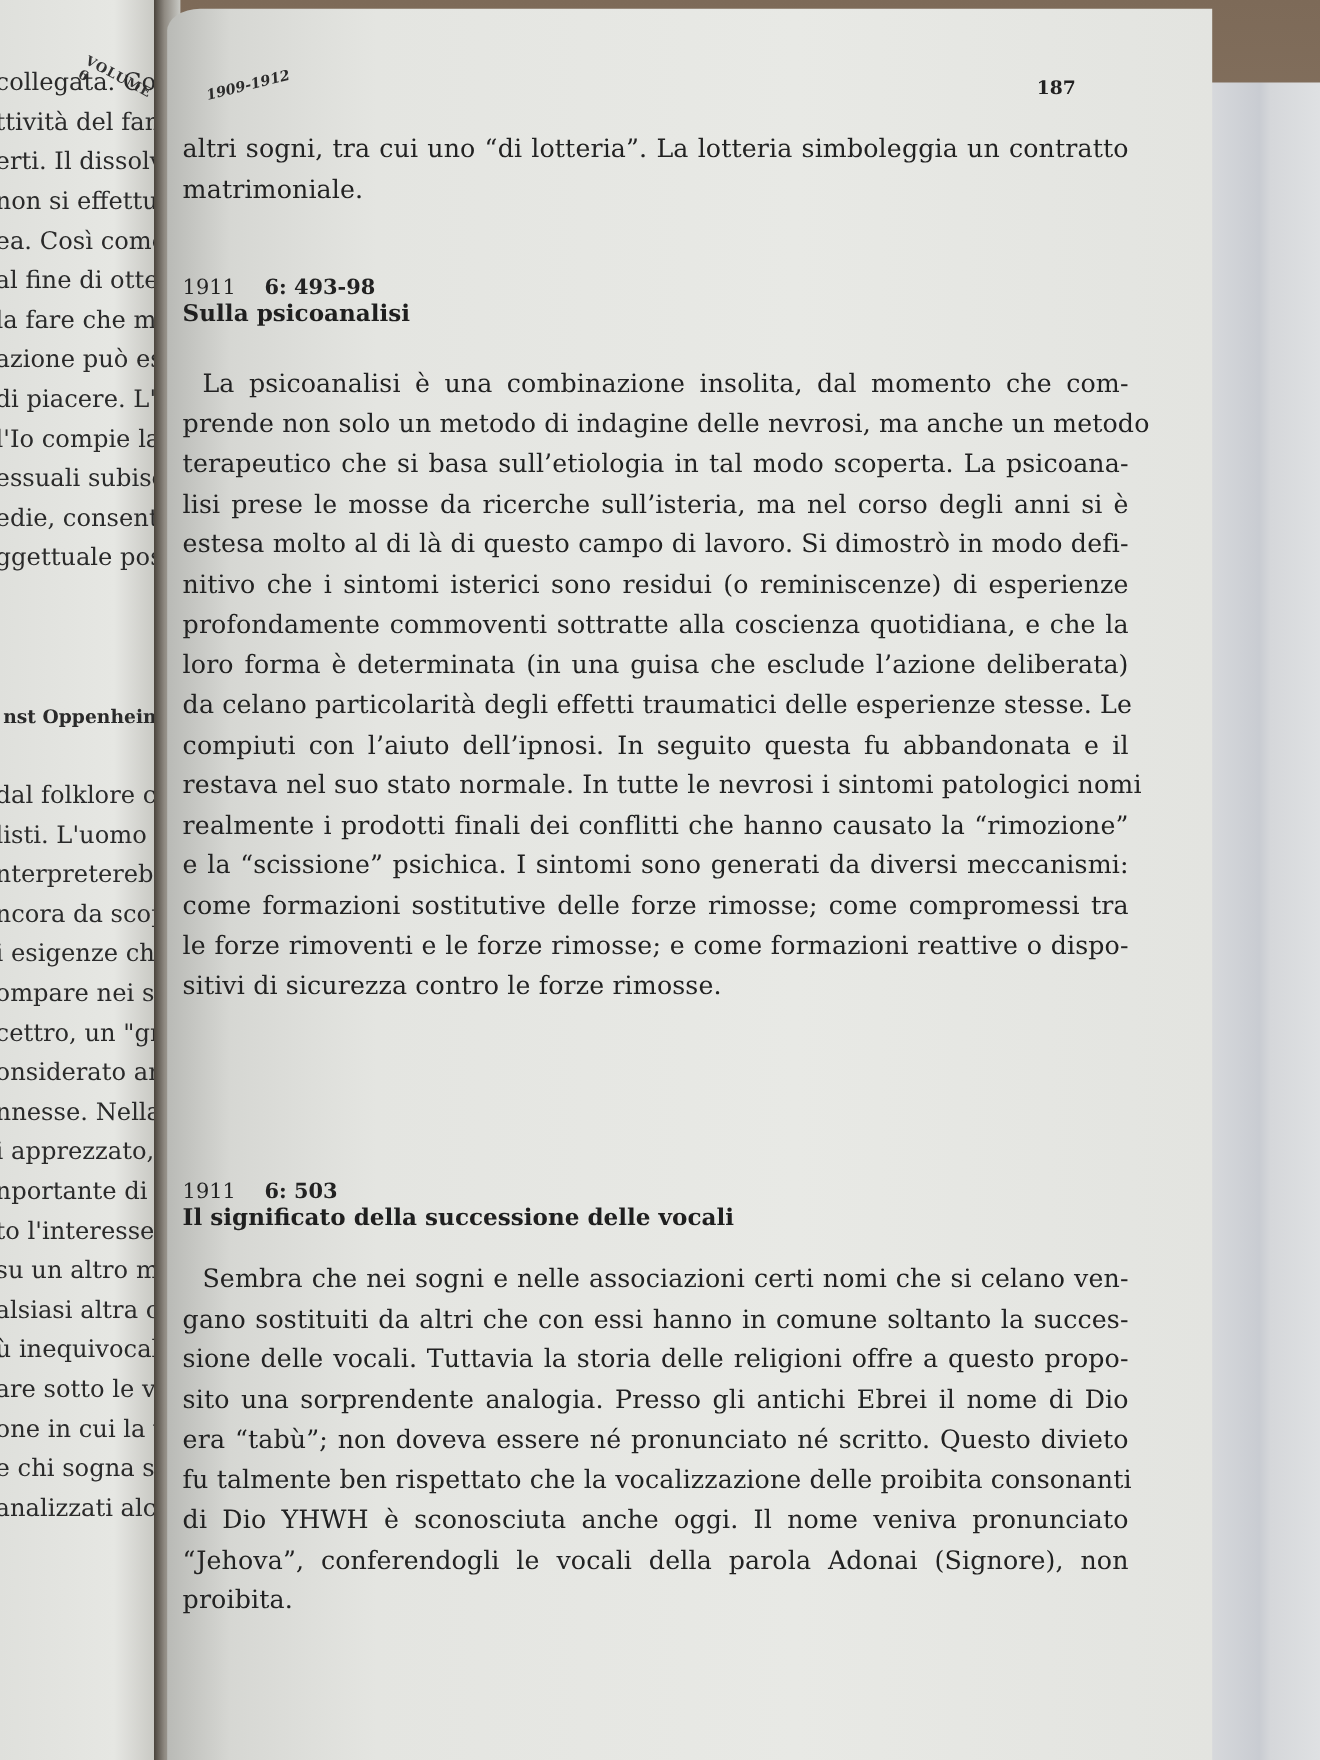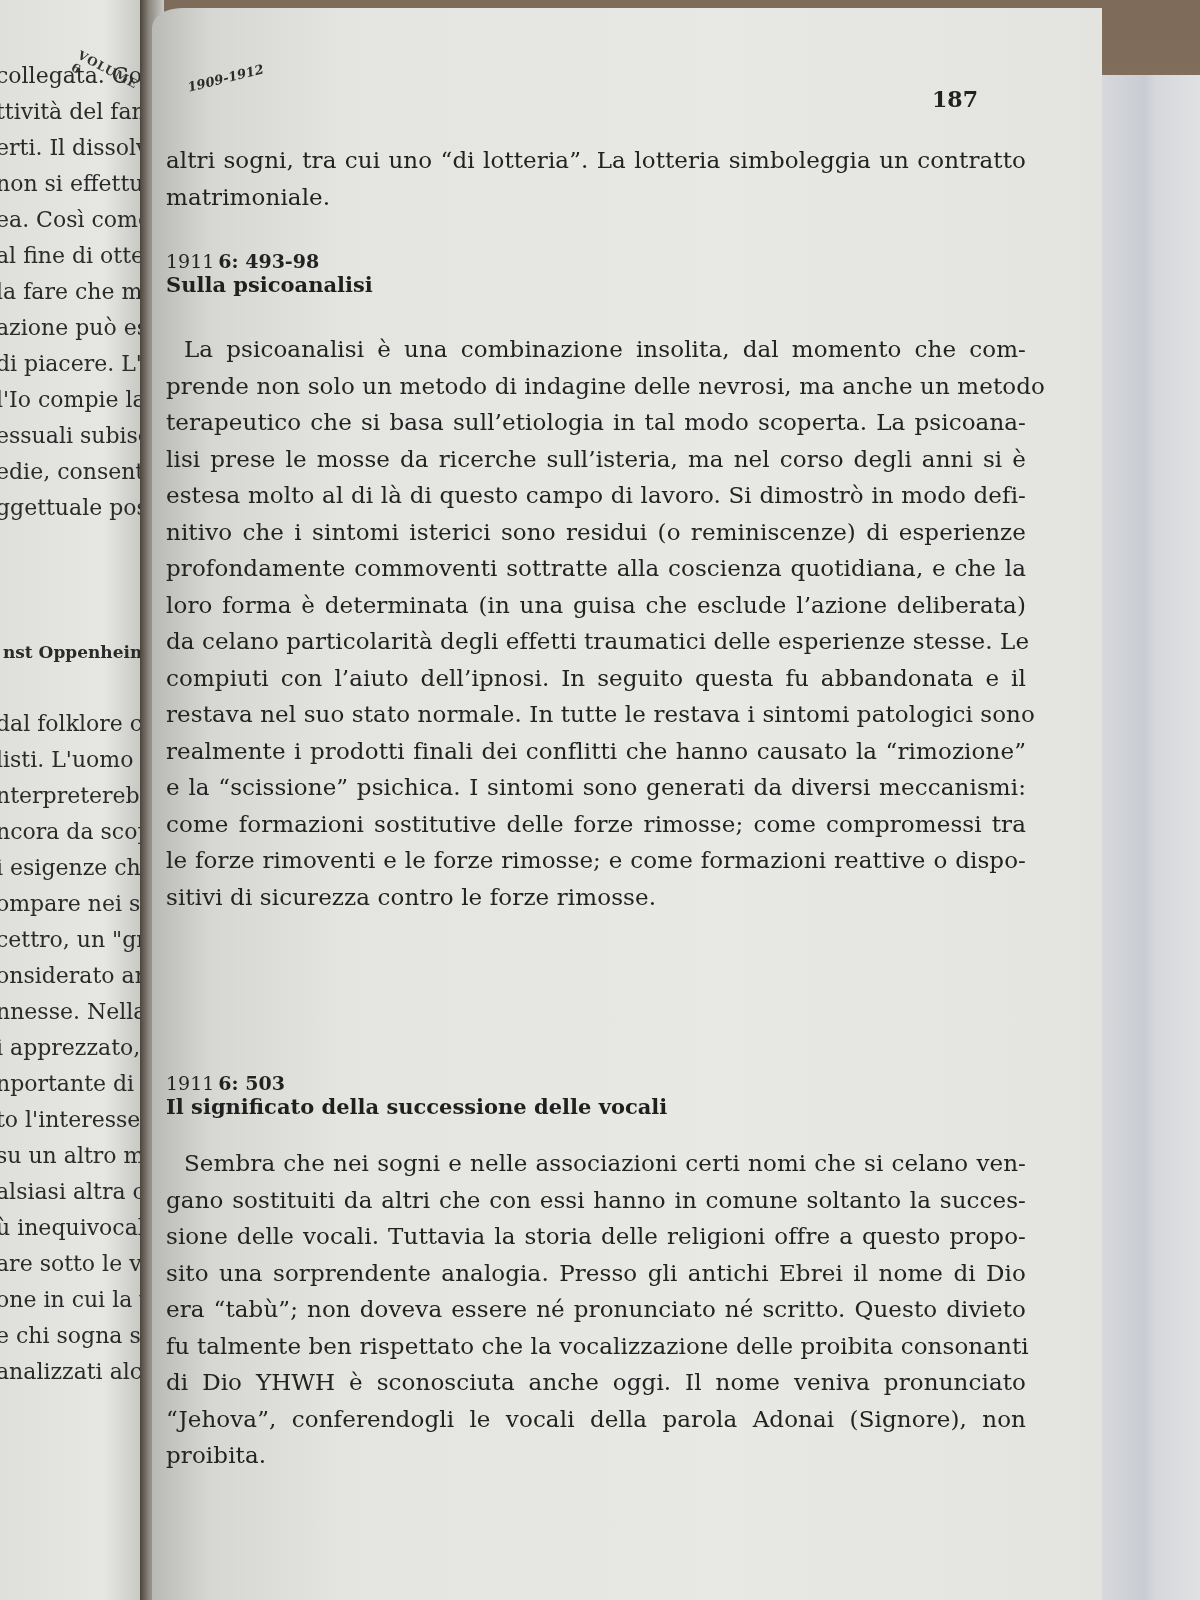--- a/index.html
+++ b/index.html
@@ -30,30 +30,30 @@
     position:absolute; left:152px; top:8px; width:950px; height:1600px;
     background:linear-gradient(90deg,#b9bab6 0%,#d6d7d3 6%,#e4e5e1 20%,#e8e9e5 60%,#e3e4e0 100%);
     border-top-left-radius:30px 20px;
   }
   .page-edge {
     position:absolute; left:1100px; top:75px; width:100px; height:1525px;
     background:linear-gradient(90deg,#d7d9dc 0%,#c9ccd2 45%,#d5d7da 55%,#dfe1e3 100%);
   }
   .running-head { position:absolute; top:70px; left:188px; width:790px; height:30px; }
   .rh-left { position:absolute; left:0; top:10px; font-size:13px; font-style:italic; font-weight:bold; color:#2b2b2b; transform:rotate(-14deg); transform-origin:left; }
-  .rh-right { position:absolute; right:0; top:16px; font-size:22px; font-weight:bold; color:#222; }
+  .rh-right { position:absolute; right:0; top:0; font-size:17px; font-weight:bold; color:#222; }
   .text-block { position:absolute; left:166px; width:860px; color:#222; }
   .line {
     font-size:23px; line-height:36.5px; white-space:nowrap; text-align:justify;
     text-align-last:justify; letter-spacing:0.1px;
   }
   .line.last { text-align-last:left; }
   .line.indent { padding-left:18px; }
   .sec-ref { font-size:19px; font-weight:bold; color:#222; }
-  .sec-year { font-weight:normal; margin-right:4px; }
+  .sec-year { font-weight:normal; margin-right:26px; }
   .sec-title { font-size:21px; font-weight:bold; color:#1f1f1f; }
 </style>
 </head>
 <body>
 
 <div class="table-bg"></div>
 
 <div class="left-page">
   <div class="hdr">VOLUME 6</div>
   <div class="left-lines">
@@ -99,42 +99,42 @@
 
 <div class="gutter"></div>
 <div class="page-edge"></div>
 <div class="right-page"></div>
 
 <div class="running-head">
   <span class="rh-left">1909-1912</span>
   <span class="rh-right">187</span>
 </div>
 
-<div class="text-block" style="top:118px;margin-top:24px;">
+<div class="text-block" style="top:118px;">
   <div class="line">altri sogni, tra cui uno “di lotteria”. La lotteria simboleggia un contratto</div>
   <div class="line last">matrimoniale.</div>
 </div>
 
 <div class="text-block" style="top:250px;">
   <div class="sec-ref">
     <span class="sec-year">1911</span><span>6: 493-98</span>
   </div>
   <div class="sec-title">Sulla psicoanalisi</div>
   <div style="height:34px"></div>
   <div class="line indent">La psicoanalisi è una combinazione insolita, dal momento che com-</div>
   <div class="line">prende non solo un metodo di indagine delle nevrosi, ma anche un metodo</div>
   <div class="line">terapeutico che si basa sull’etiologia in tal modo scoperta. La psicoana-</div>
   <div class="line">lisi prese le mosse da ricerche sull’isteria, ma nel corso degli anni si è</div>
   <div class="line">estesa molto al di là di questo campo di lavoro. Si dimostrò in modo defi-</div>
   <div class="line">nitivo che i sintomi isterici sono residui (o reminiscenze) di esperienze</div>
   <div class="line">profondamente commoventi sottratte alla coscienza quotidiana, e che la</div>
   <div class="line">loro forma è determinata (in una guisa che esclude l’azione deliberata)</div>
   <div class="line">da celano particolarità degli effetti traumatici delle esperienze stesse. Le</div>
   <div class="line">compiuti con l’aiuto dell’ipnosi. In seguito questa fu abbandonata e il</div>
-  <div class="line">restava nel suo stato normale. In tutte le restava i sintomi patologici sono</div>
+  <div class="line">restava nel suo stato normale. In tutte le nevrosi i sintomi patologici nomi</div>
   <div class="line">realmente i prodotti finali dei conflitti che hanno causato la “rimozione”</div>
   <div class="line">e la “scissione” psichica. I sintomi sono generati da diversi meccanismi:</div>
   <div class="line">come formazioni sostitutive delle forze rimosse; come compromessi tra</div>
   <div class="line">le forze rimoventi e le forze rimosse; e come formazioni reattive o dispo-</div>
   <div class="line last">sitivi di sicurezza contro le forze rimosse.</div>
 </div>
 
 <div class="text-block" style="top:1072px;">
   <div class="sec-ref">
     <span class="sec-year">1911</span><span>6: 503</span>

